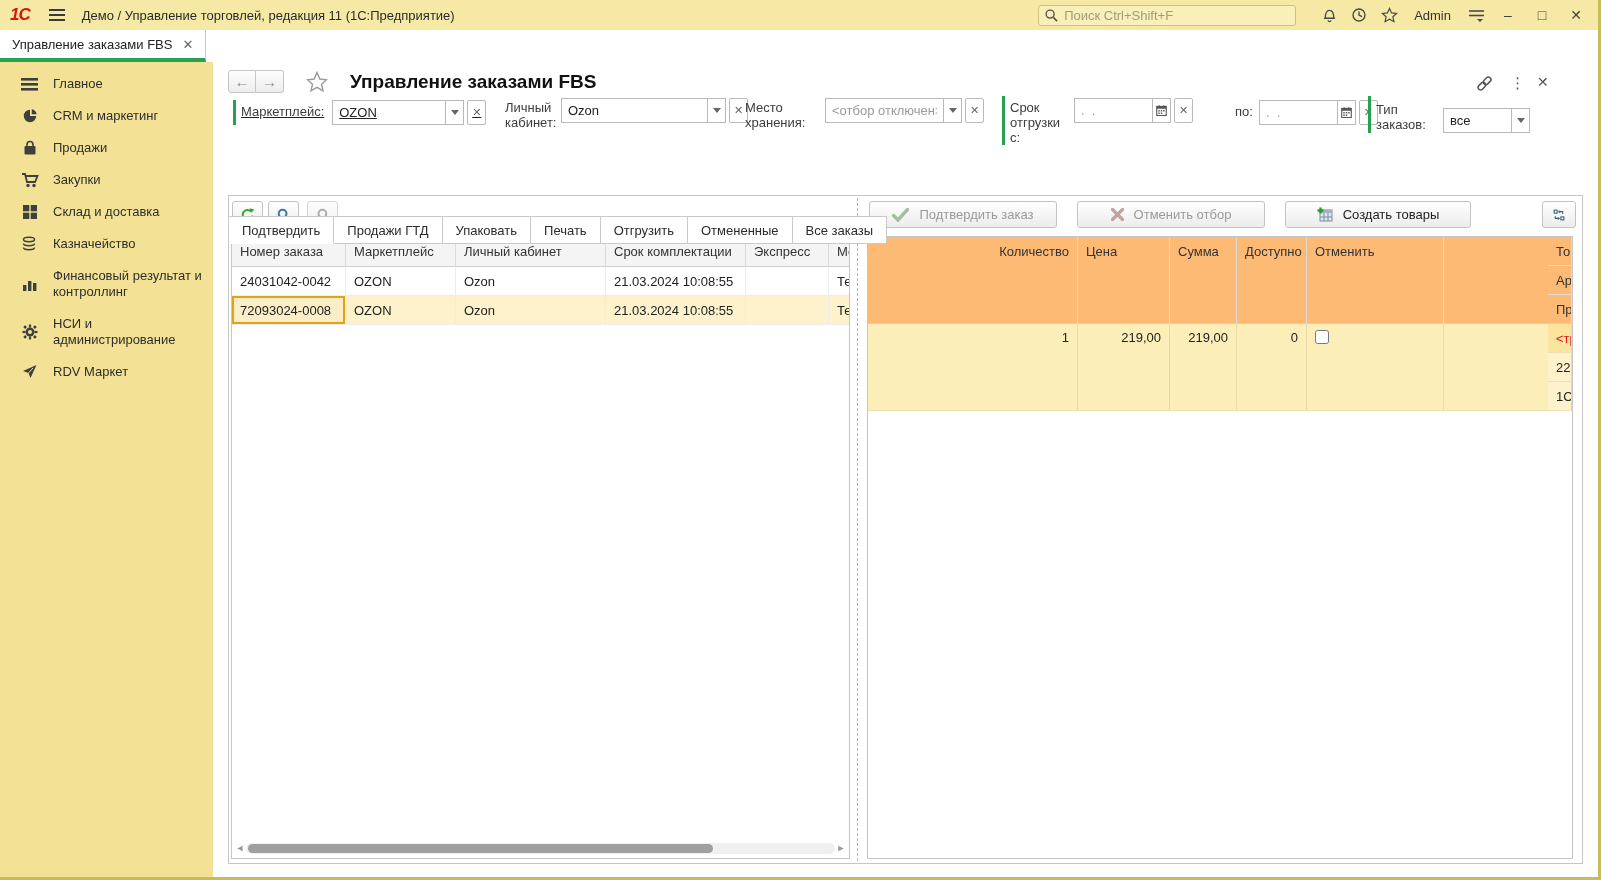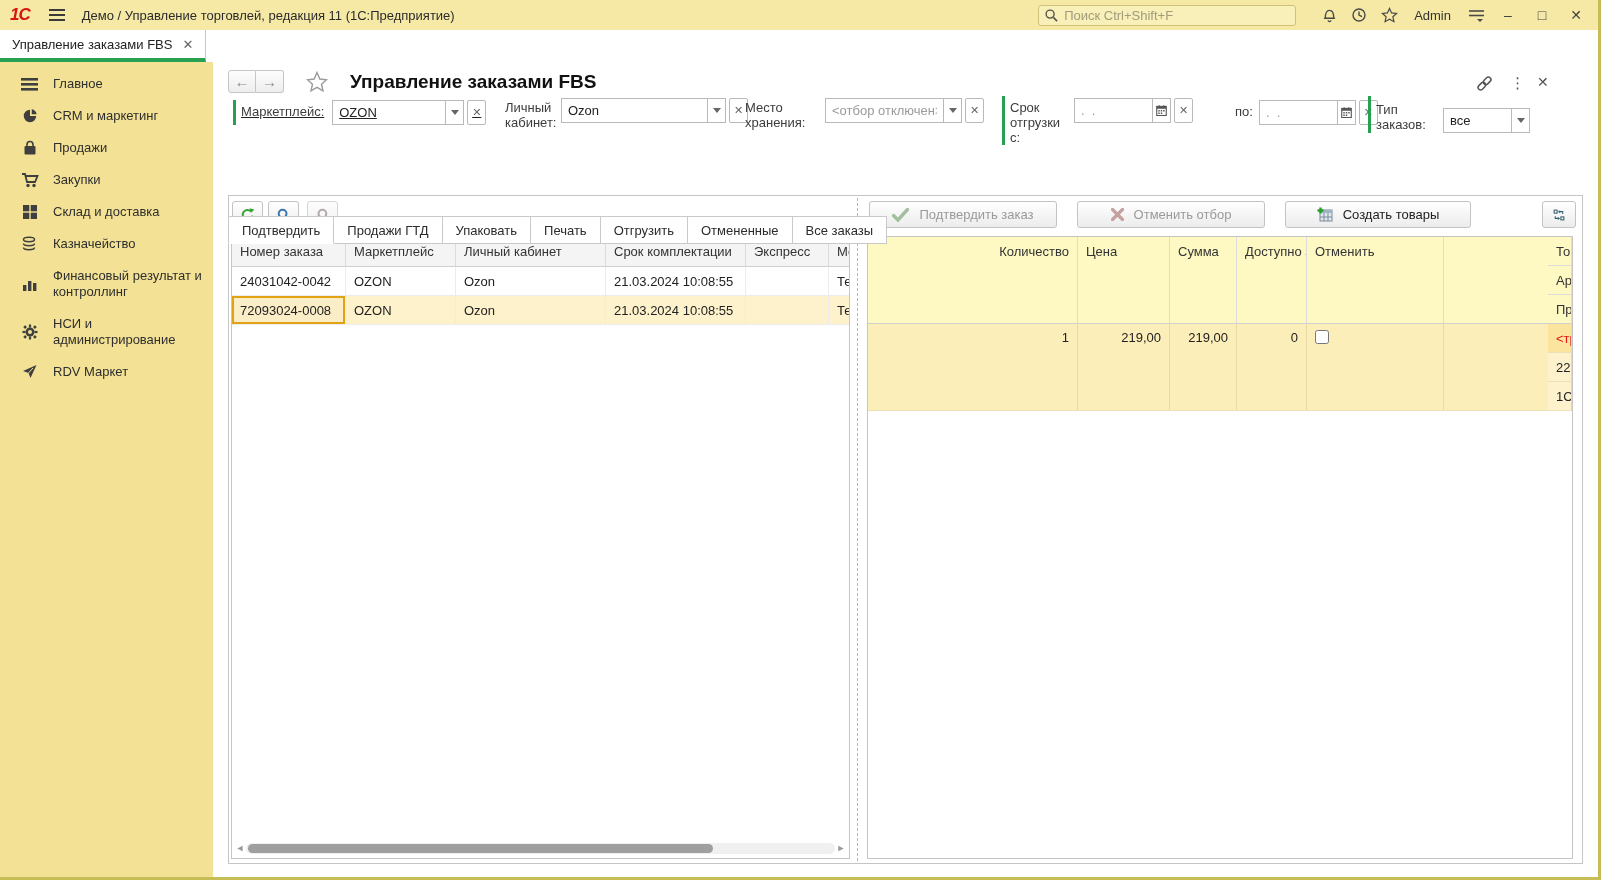--- a/index.html
+++ b/index.html
@@ -112,21 +112,21 @@
   .hscroll { position:absolute; left:2px; right:2px; bottom:3px; height:14px; display:flex; align-items:center; }
   .harr { width:12px; color:#9a9a9a; font-size:9px; text-align:center; cursor:pointer; }
   .htrack { flex:1; height:11px; background:#f0f0f0; border-radius:6px; position:relative; cursor:pointer; }
   .hthumb { position:absolute; left:2px; top:1px; height:9px; width:79%; background:#9f9f9f; border-radius:5px; cursor:grab; }
 
   
   .ptable { position:absolute; left:4px; top:40px; width:706px; bottom:4px; border:1px solid #c5c5c5;
             background:#fff; overflow:hidden; }
   .pgrid { display:grid; grid-template-columns:210px 92px 67px 70px 137px 104px 1fr;
            grid-auto-rows:29px; }
-  .pth { background:#fef9c3; border-right:1px solid #dcdcdc; border-bottom:1px solid #dcdcdc;
+  .pth { background:#fdba74; border-right:1px solid #dcdcdc; border-bottom:1px solid #dcdcdc;
          display:flex; align-items:center; padding:0 8px; color:#333; white-space:nowrap; overflow:hidden; cursor:pointer; }
   .pth.span { grid-row:1 / 4; align-items:flex-start; padding-top:7px; border-bottom:1px solid #cfcfcf; }
   .pth.hb { border-bottom:1px solid #cfcfcf; }
   .ptd { display:flex; align-items:center; padding:0 8px; white-space:nowrap; overflow:hidden; cursor:pointer;
          border-right:1px solid #e7d9a8; border-bottom:1px solid #ece0b4; }
   .ptd.span { grid-row:4 / 7; align-items:flex-start; padding-top:6px; background:#fceeb9; }
   .bg-strong { background:#fbe49d; }
   .bg-light { background:#fdf2cc; }
   .red { color:#e01414; }
   .num { justify-content:flex-end; }

